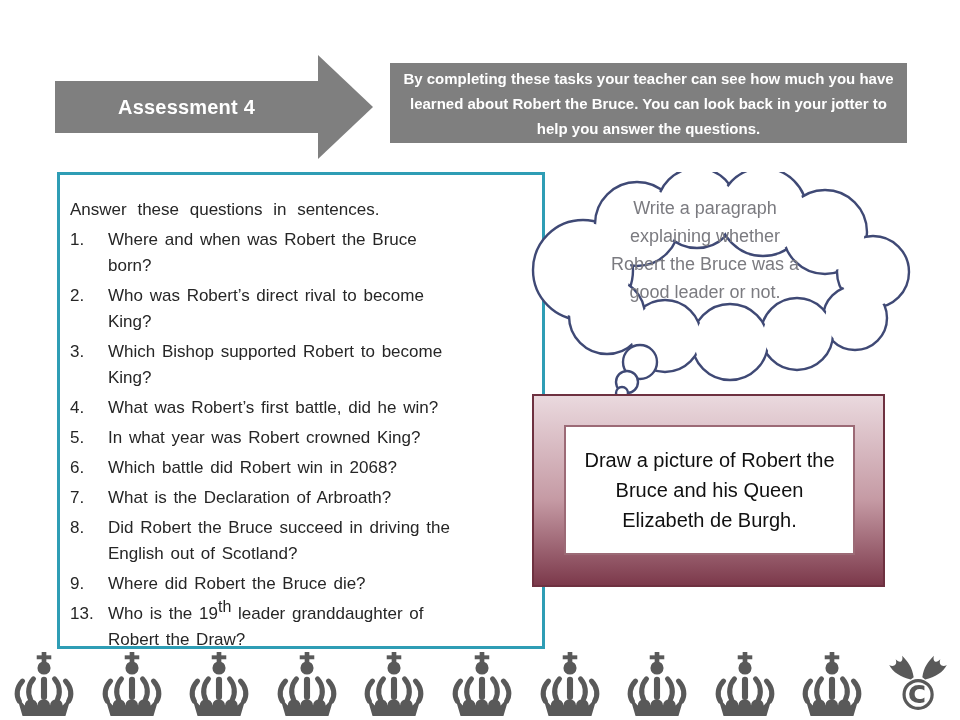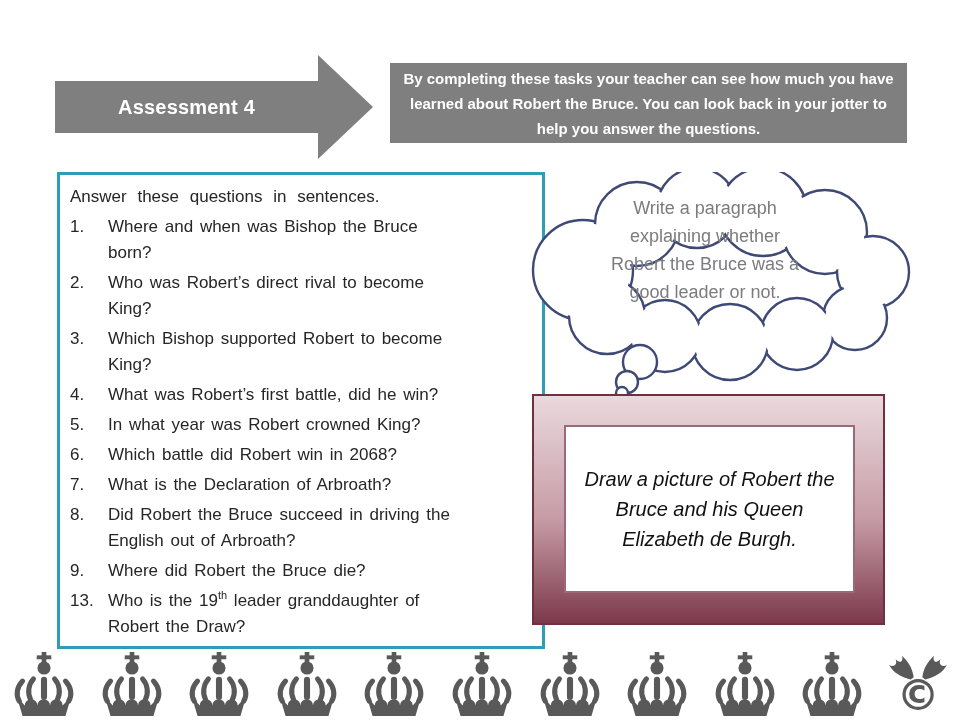--- a/index.html
+++ b/index.html
@@ -23,40 +23,39 @@
   .info-box{
     position:absolute;left:390px;top:63px;width:517px;height:80px;background:#7f7f7f;
     display:flex;align-items:center;justify-content:center;box-sizing:border-box;padding:0 12px;
   }
   .info-box p{
     margin:0;color:#ffffff;font-weight:bold;font-size:15px;line-height:25px;text-align:center;
   }
   
   .qbox{
     position:absolute;left:57px;top:172px;width:488px;height:477px;box-sizing:border-box;
-    border:3px solid #2e9db5;background:#ffffff;padding:9px 8px 6px 10px;
+    border:3px solid #2e9db5;background:#ffffff;padding:22px 8px 6px 10px;
     color:#262626;font-size:17px;line-height:26px;overflow:hidden;
   }
   .q-intro{word-spacing:6px;margin-bottom:4px;white-space:pre;}
   .q-item{display:flex;margin-bottom:4px;}
   .q-num{flex:0 0 38px;}
   .q-text{flex:1;white-space:pre;word-spacing:2px;}
-  .q-text sup{font-size:11px;line-height:0;vertical-align:super;}
+  .q-text sup{font-size:16px;line-height:0;vertical-align:super;}
   
   .cloud-svg{position:absolute;left:525px;top:172px;}
   .cloud-text{
     position:absolute;left:585px;top:194px;width:240px;text-align:center;
     color:#7b7b80;font-size:18px;line-height:28px;white-space:pre;
   }
   
   .draw-box{
-    position:absolute;left:532px;top:394px;width:353px;height:231px;box-sizing:border-box;
+    position:absolute;left:532px;top:394px;width:353px;height:193px;box-sizing:border-box;
     border:2px solid #6e3140;
     background:linear-gradient(180deg,#ead9de 0%,#c59aa4 55%,#7c394b 100%);
-    font-style:italic;
   }
   .draw-inner{
     position:absolute;left:30px;top:29px;right:28px;bottom:30px;background:#ffffff;
     border:2px solid #9c6a76;display:flex;align-items:center;justify-content:center;
   }
   .draw-inner p{margin:0;width:252px;text-align:center;color:#111111;font-size:20px;line-height:30px;}
   
   .footer{
     position:absolute;left:6px;right:6px;bottom:4px;height:66px;
     display:flex;justify-content:space-between;align-items:flex-end;
@@ -98,21 +97,21 @@
 
   <div class="info-box">
     <p>By completing these tasks your teacher can see how much you have learned about Robert the Bruce. You can look back in your jotter to help you answer the questions.</p>
   </div>
 
   <div class="qbox">
     <div class="q-intro">Answer these questions in sentences.</div>
 
     <div class="q-item">
       <span class="q-num">1.</span>
-      <span class="q-text">Where and when was Bishop the Bruce
+      <span class="q-text">Where and when was Robert the Bruce
 born?</span>
     </div>
     <div class="q-item">
       <span class="q-num">2.</span>
       <span class="q-text">Who was Robert’s direct rival to become
 King?</span>
     </div>
     <div class="q-item">
       <span class="q-num">3.</span>
       <span class="q-text">Which Bishop supported Robert to become
@@ -130,21 +129,21 @@
       <span class="q-num">6.</span>
       <span class="q-text">Which battle did Robert win in 2068?</span>
     </div>
     <div class="q-item">
       <span class="q-num">7.</span>
       <span class="q-text">What is the Declaration of Arbroath?</span>
     </div>
     <div class="q-item">
       <span class="q-num">8.</span>
       <span class="q-text">Did Robert the Bruce succeed in driving the
-English out of Arbroath?</span>
+English out of Scotland?</span>
     </div>
     <div class="q-item">
       <span class="q-num">9.</span>
       <span class="q-text">Where did Robert the Bruce die?</span>
     </div>
     <div class="q-item">
       <span class="q-num">13.</span>
       <span class="q-text"><span>Who is the 19</span><sup>th</sup><span> leader granddaughter of</span><br><span>Robert the Draw?</span></span>
     </div>
   </div>

